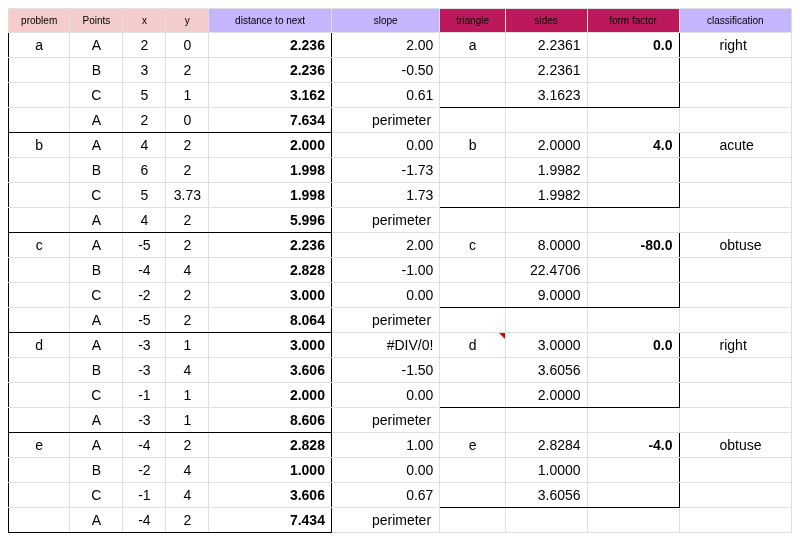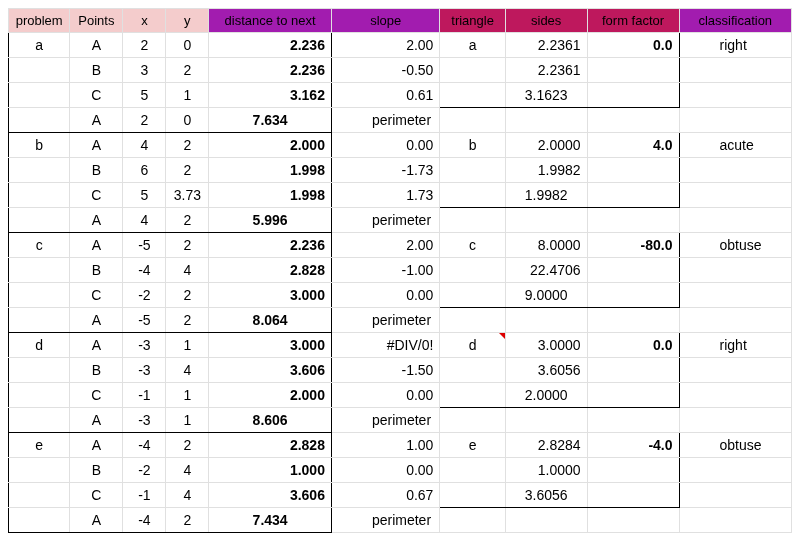--- a/index.html
+++ b/index.html
@@ -16,37 +16,37 @@
   width: 100%;
 }
 th, td {
   padding: 4px 6px;
   font-weight: normal;
   height: 24px;
   vertical-align: middle;
 }
 th {
   text-align: center;
-  font-size: 13px;
+  font-size: 10px;
 }
 .hdr-pink { background: #f4cccc; }
 .hdr-orange { background: #be185d; }
-.hdr-plain { background: #a21caf; }
+.hdr-plain { background: #c4b5fd; }
 .al-c { text-align: center; }
 .al-r { text-align: right; }
 .al-l { text-align: left; padding-left: 40px; }
 
 
 td, th {
   border: 1px solid #e0e0e0;
 }
 
 
 .bt { border-top: 1px solid #000 !important; }
-.bb { border-bottom: 1px solid #000 !important; text-align: center; }
+.bb { border-bottom: 1px solid #000 !important; }
 .bl { border-left: 1px solid #000 !important; }
 .br { border-right: 1px solid #000 !important; font-weight: bold; }
 
 
 .marker {
   position: relative;
 }
 .marker::after {
   content: "";
   position: absolute;

